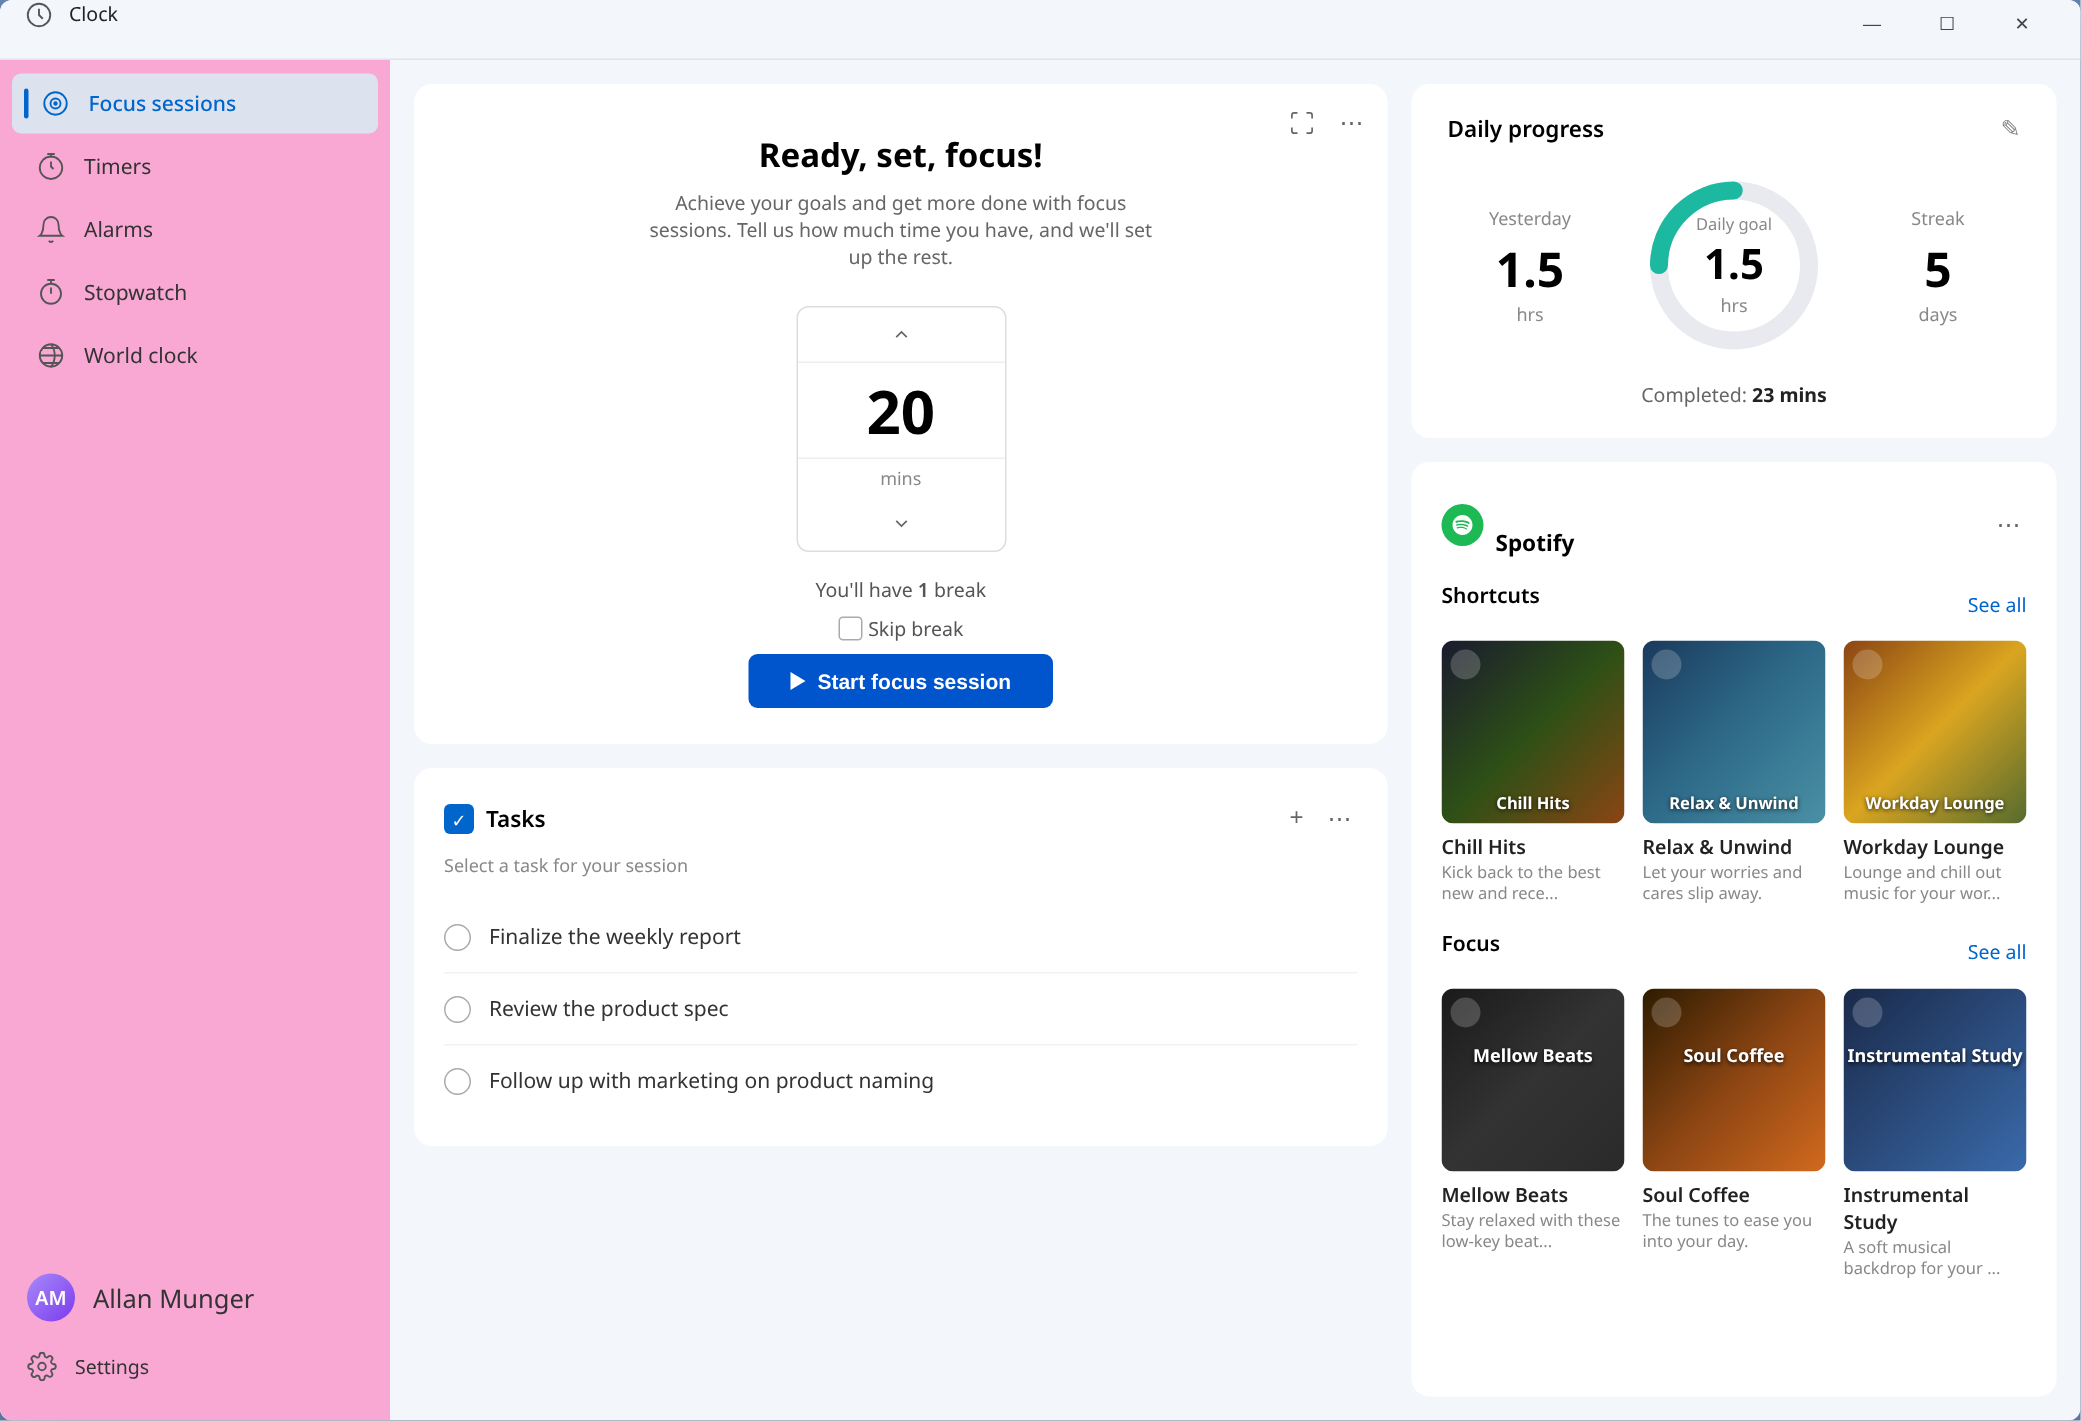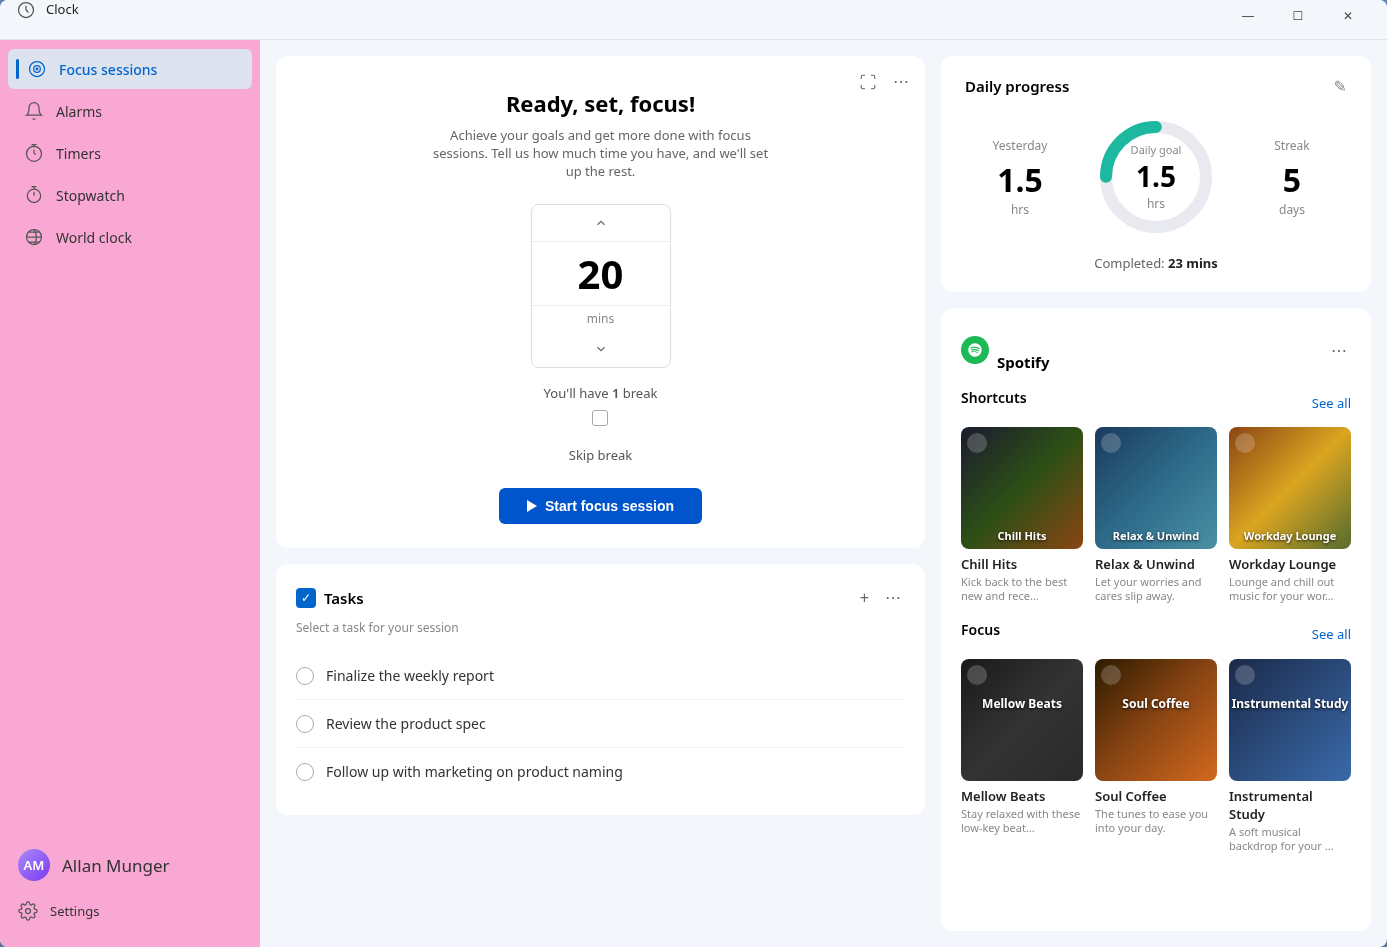--- a/index.html
+++ b/index.html
@@ -227,25 +227,24 @@
     }
     .break-info {
       font-size: 13px;
       color: #555;
       margin-bottom: 8px;
     }
     .break-info strong { font-weight: 600; }
     .skip-break {
       display: flex;
       align-items: center;
-      gap: 20px;
+      gap: 4px;
       font-size: 13px;
       color: #555;
-      margin-bottom: 24px;
-      flex-direction: column;
+      margin-bottom: 8px;
     }
     .checkbox {
       width: 16px;
       height: 16px;
       border: 1.5px solid #aaa;
       border-radius: 3px;
       cursor: pointer;
     }
     .start-btn {
       background: #0055cc;
@@ -519,32 +518,32 @@
         <svg class="nav-icon" viewBox="0 0 24 24" fill="none" stroke="currentColor" stroke-width="1.5">
           <circle cx="12" cy="12" r="9"></circle>
           <circle cx="12" cy="12" r="4"></circle>
           <circle cx="12" cy="12" r="1" fill="currentColor"></circle>
         </svg>
         <span>Focus sessions</span>
       </div>
 
       <div class="nav-item">
         <svg class="nav-icon" viewBox="0 0 24 24" fill="none" stroke="currentColor" stroke-width="1.5">
+          <path d="M9 2h6M12 2v3M12 22a9 9 0 100-18 9 9 0 000 18z"></path>
+          <path d="M12 8v4l2 2"></path>
+        </svg>
+        <span>Timers</span>
+      </div>
+
+      <div class="nav-item">
+        <svg class="nav-icon" viewBox="0 0 24 24" fill="none" stroke="currentColor" stroke-width="1.5">
           <path d="M18 8A6 6 0 006 8c0 7-3 9-3 9h18s-3-2-3-9"></path>
           <path d="M13.73 21a2 2 0 01-3.46 0"></path>
         </svg>
         <span>Alarms</span>
-      </div>
-
-      <div class="nav-item">
-        <svg class="nav-icon" viewBox="0 0 24 24" fill="none" stroke="currentColor" stroke-width="1.5">
-          <path d="M9 2h6M12 2v3M12 22a9 9 0 100-18 9 9 0 000 18z"></path>
-          <path d="M12 8v4l2 2"></path>
-        </svg>
-        <span>Timers</span>
       </div>
 
       <div class="nav-item">
         <svg class="nav-icon" viewBox="0 0 24 24" fill="none" stroke="currentColor" stroke-width="1.5">
           <circle cx="12" cy="13" r="8"></circle>
           <path d="M12 5V2M9 2h6M12 8v5"></path>
         </svg>
         <span>Stopwatch</span>
       </div>
 

